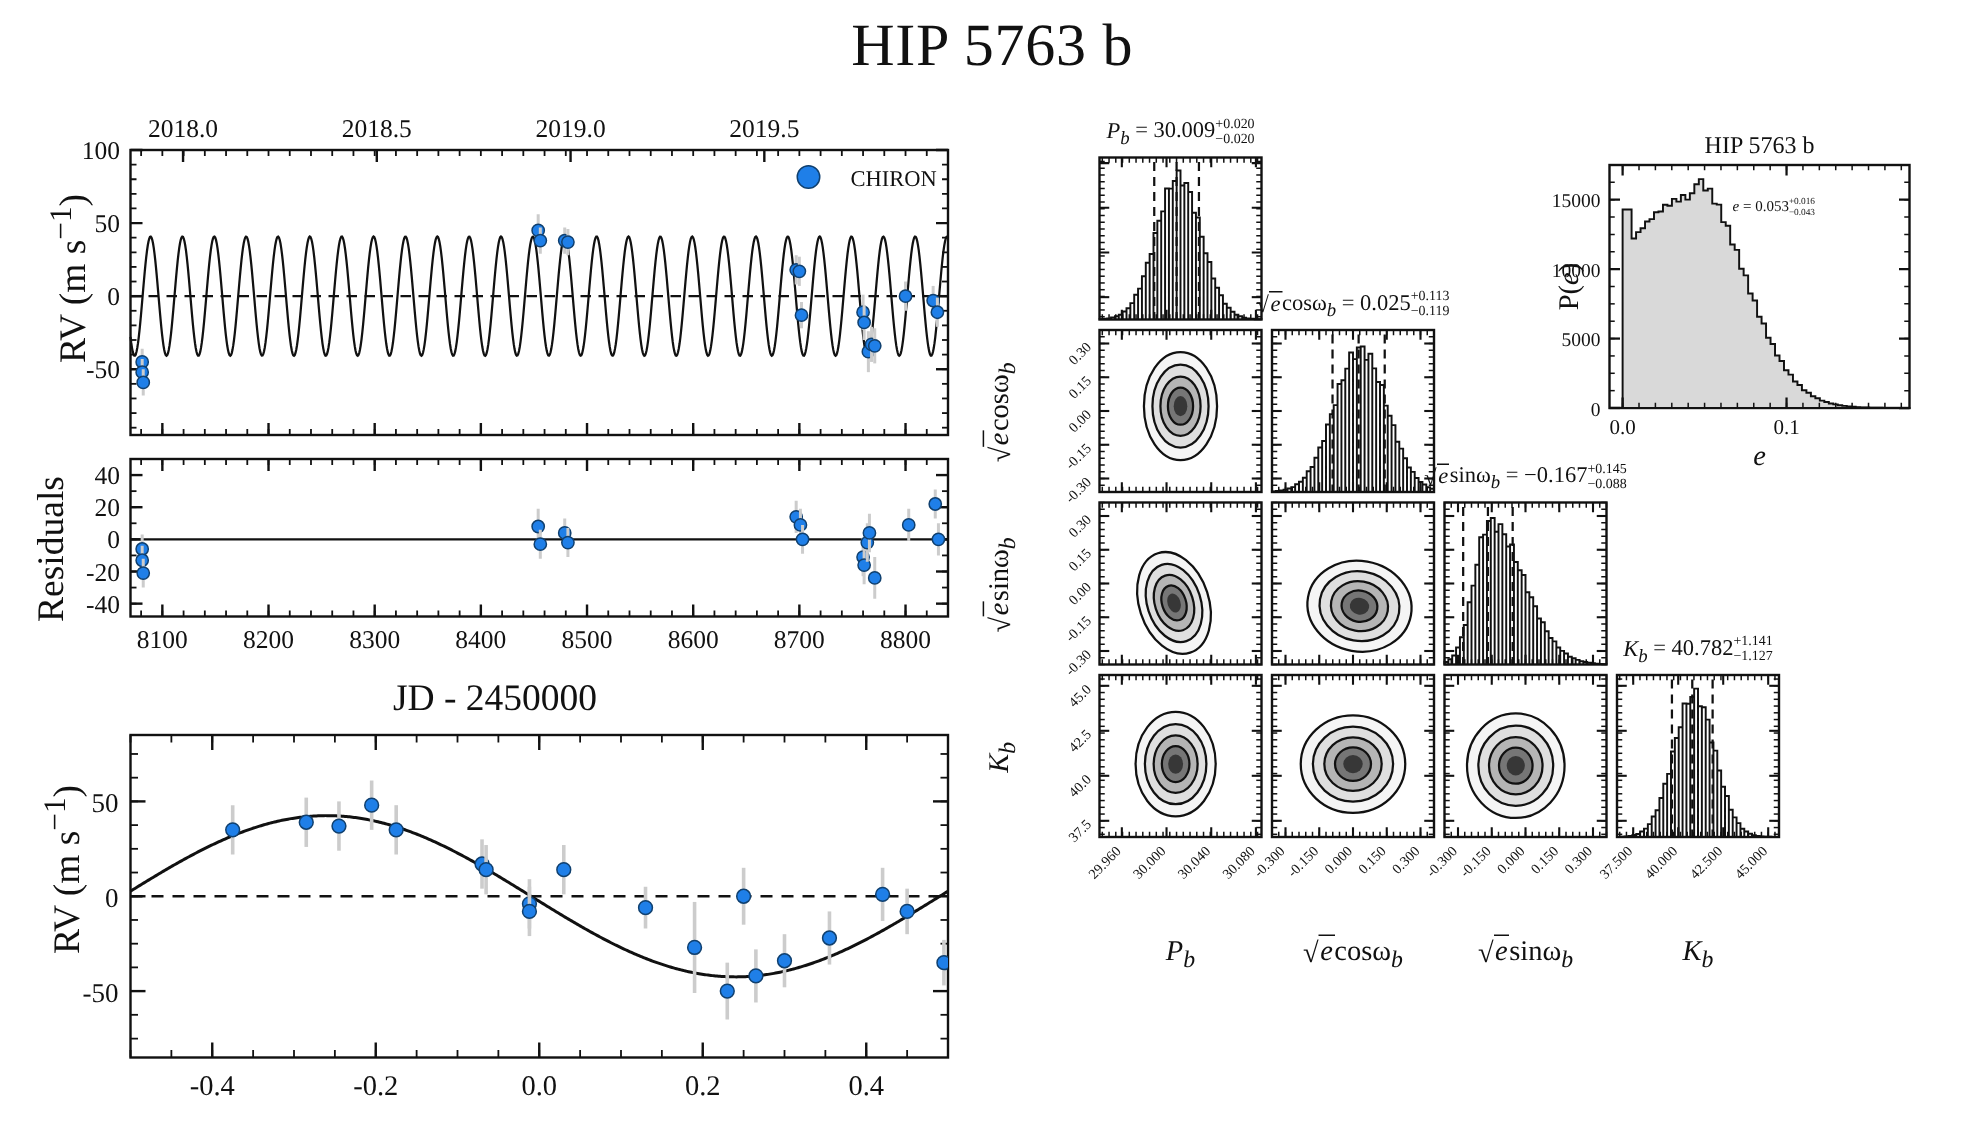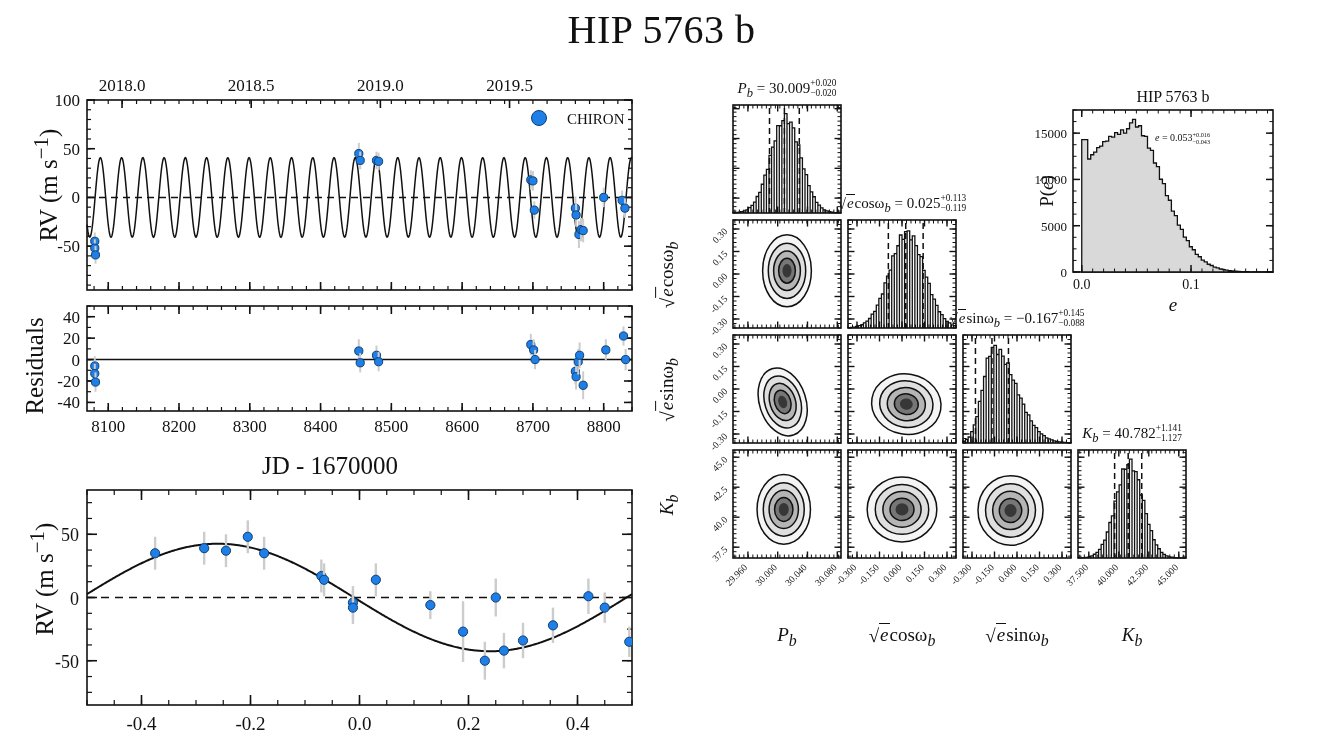--- a/index.html
+++ b/index.html
@@ -1910,21 +1910,21 @@
         <text x="412" y="63.14285714285714" font-family="&quot;Liberation Serif&quot;, serif" fill="#111" font-size="13" text-anchor="end">15000</text>
         <text x="426.7431693989071" y="214" font-family="&quot;Liberation Serif&quot;, serif" fill="#111" font-size="14" text-anchor="middle">0.0</text>
         <text x="536.032786885246" y="214" font-family="&quot;Liberation Serif&quot;, serif" fill="#111" font-size="14" text-anchor="middle">0.1</text>
         <text x="518" y="27" font-family="&quot;Liberation Serif&quot;, serif" fill="#111" font-size="16" text-anchor="middle">HIP 5763 b</text>
       </g>
     </svg>
 
   <div id="overlay" style="position:absolute;inset:0;pointer-events:none;">
       <div style="position: absolute; font-family: &quot;Liberation Serif&quot;, serif; color: rgb(17, 17, 17); white-space: nowrap; left: -24px; top: 168px; width: 140px; text-align: center; font-size: 25px; transform: rotate(-90deg);">RV (m s<sup>−1</sup>)</div>
       <div style="position: absolute; font-family: &quot;Liberation Serif&quot;, serif; color: rgb(17, 17, 17); white-space: nowrap; left: -40px; top: 352px; width: 150px; text-align: center; font-size: 25px; transform: rotate(-90deg);">Residuals</div>
-      <div style="position: absolute; font-family: &quot;Liberation Serif&quot;, serif; color: rgb(17, 17, 17); white-space: nowrap; left: 180px; top: 452px; width: 300px; text-align: center; font-size: 25px;">JD - 1670000</div>
+      <div style="position: absolute; font-family: &quot;Liberation Serif&quot;, serif; color: rgb(17, 17, 17); white-space: nowrap; left: 180px; top: 452px; width: 300px; text-align: center; font-size: 25px;">JD - 2450000</div>
       <div style="position: absolute; font-family: &quot;Liberation Serif&quot;, serif; color: rgb(17, 17, 17); white-space: nowrap; left: -33px; top: 562px; width: 150px; text-align: center; font-size: 25px; transform: rotate(-90deg);">RV (m s<sup>−1</sup>)</div>
       <div style="position: absolute; font-family: &quot;Liberation Serif&quot;, serif; color: rgb(17, 17, 17); white-space: nowrap; left: 667px; top: 79px; width: 240px; text-align: center; font-size: 15px;"><i>P<sub>b</sub></i> = 30.009<span style="display:inline-block;vertical-align:-0.35em;font-size:.62em;line-height:1.05;text-align:left;"><span style="display:block">+0.020</span><span style="display:block">−0.020</span></span></div>
       <div style="position: absolute; font-family: &quot;Liberation Serif&quot;, serif; color: rgb(17, 17, 17); white-space: nowrap; left: 782px; top: 194px; width: 240px; text-align: center; font-size: 15px;"><span style="display:inline-block;position:relative;top:1px;">√</span><span style="border-top:1px solid #111;padding:0 1px;"><i>e</i></span>cosω<sub><i>b</i></sub> = 0.025<span style="display:inline-block;vertical-align:-0.35em;font-size:.62em;line-height:1.05;text-align:left;"><span style="display:block">+0.113</span><span style="display:block">−0.119</span></span></div>
       <div style="position: absolute; font-family: &quot;Liberation Serif&quot;, serif; color: rgb(17, 17, 17); white-space: nowrap; left: 897px; top: 309px; width: 240px; text-align: center; font-size: 15px;"><span style="display:inline-block;position:relative;top:1px;">√</span><span style="border-top:1px solid #111;padding:0 1px;"><i>e</i></span>sinω<sub><i>b</i></sub> = −0.167<span style="display:inline-block;vertical-align:-0.35em;font-size:.62em;line-height:1.05;text-align:left;"><span style="display:block">+0.145</span><span style="display:block">−0.088</span></span></div>
       <div style="position: absolute; font-family: &quot;Liberation Serif&quot;, serif; color: rgb(17, 17, 17); white-space: nowrap; left: 1012px; top: 424px; width: 240px; text-align: center; font-size: 15px;"><i>K<sub>b</sub></i> = 40.782<span style="display:inline-block;vertical-align:-0.35em;font-size:.62em;line-height:1.05;text-align:left;"><span style="display:block">+1.141</span><span style="display:block">−1.127</span></span></div>
       <div style="position: absolute; font-family: &quot;Liberation Serif&quot;, serif; color: rgb(17, 17, 17); white-space: nowrap; left: 717px; top: 624px; width: 140px; text-align: center; font-size: 19px;"><i>P<sub>b</sub></i></div>
       <div style="position: absolute; font-family: &quot;Liberation Serif&quot;, serif; color: rgb(17, 17, 17); white-space: nowrap; left: 832px; top: 624px; width: 140px; text-align: center; font-size: 19px;"><span style="display:inline-block;position:relative;top:1px;">√</span><span style="border-top:1px solid #111;padding:0 1px;"><i>e</i></span>cosω<sub><i>b</i></sub></div>
       <div style="position: absolute; font-family: &quot;Liberation Serif&quot;, serif; color: rgb(17, 17, 17); white-space: nowrap; left: 947px; top: 624px; width: 140px; text-align: center; font-size: 19px;"><span style="display:inline-block;position:relative;top:1px;">√</span><span style="border-top:1px solid #111;padding:0 1px;"><i>e</i></span>sinω<sub><i>b</i></sub></div>
       <div style="position: absolute; font-family: &quot;Liberation Serif&quot;, serif; color: rgb(17, 17, 17); white-space: nowrap; left: 1062px; top: 624px; width: 140px; text-align: center; font-size: 19px;"><i>K<sub>b</sub></i></div>
       <div style="position: absolute; font-family: &quot;Liberation Serif&quot;, serif; color: rgb(17, 17, 17); white-space: nowrap; left: 609px; top: 262px; width: 120px; text-align: center; font-size: 19px; transform: rotate(-90deg);"><span style="display:inline-block;position:relative;top:1px;">√</span><span style="border-top:1px solid #111;padding:0 1px;"><i>e</i></span>cosω<sub><i>b</i></sub></div>

